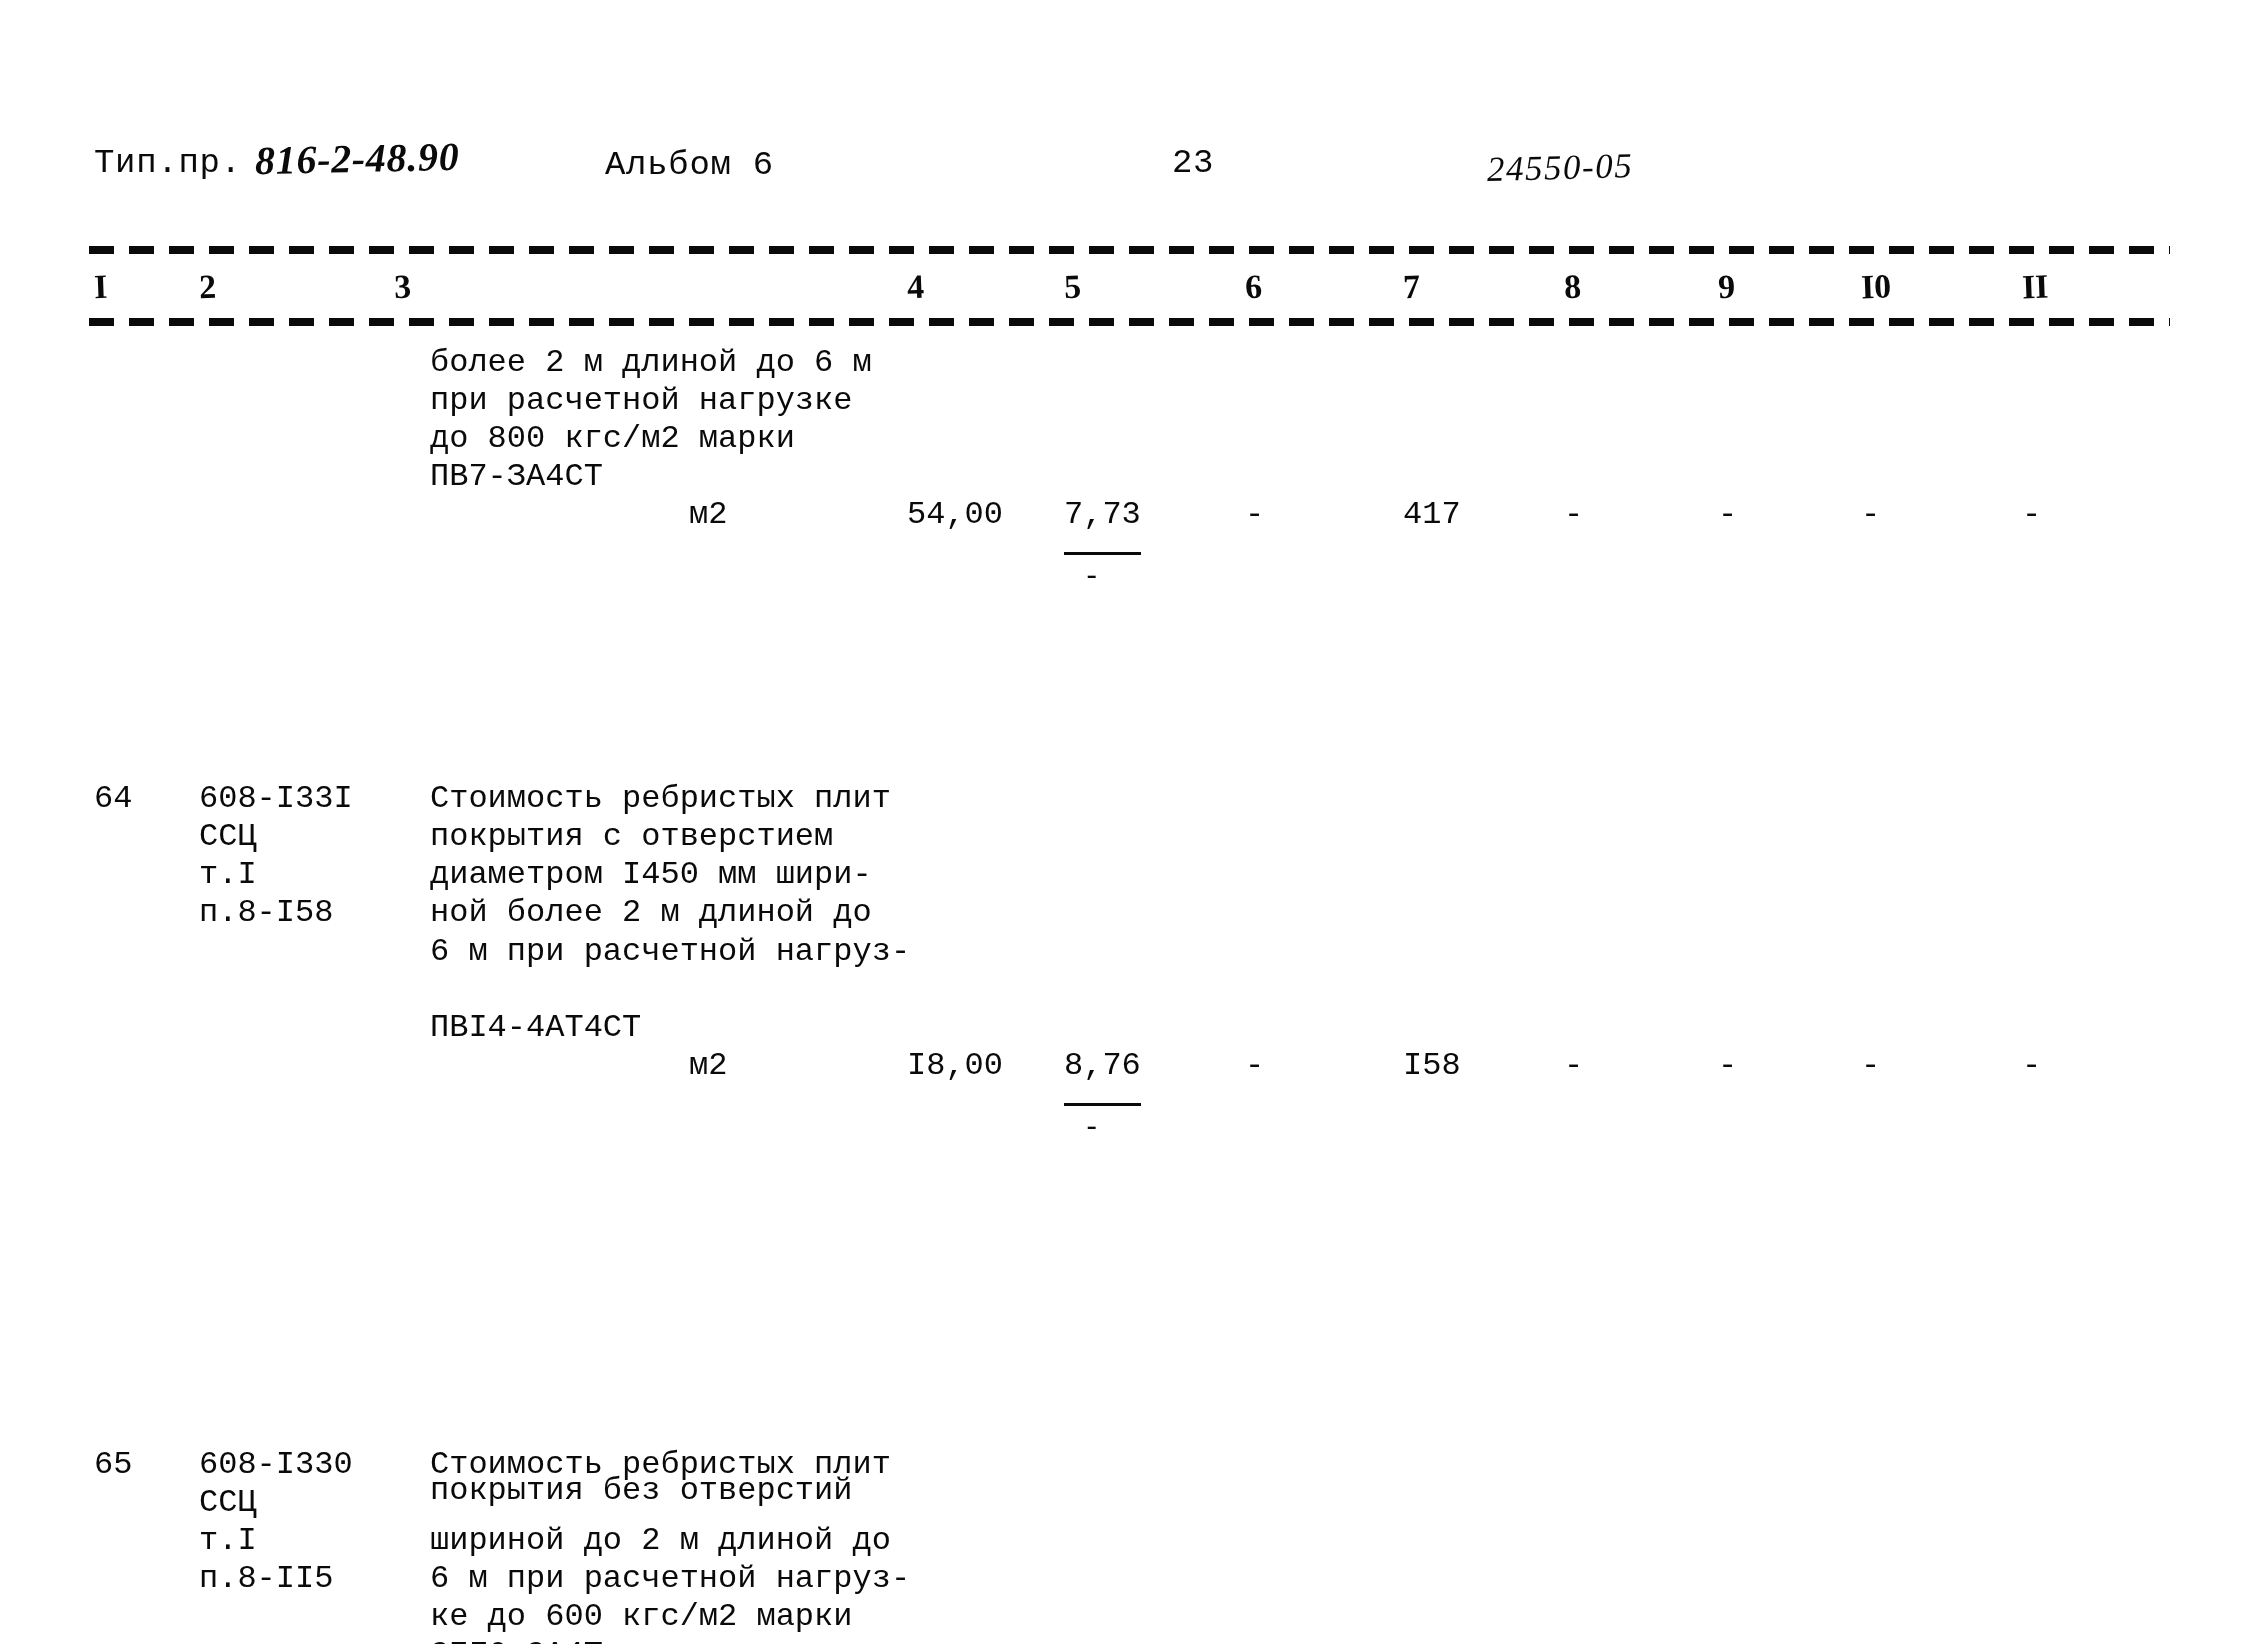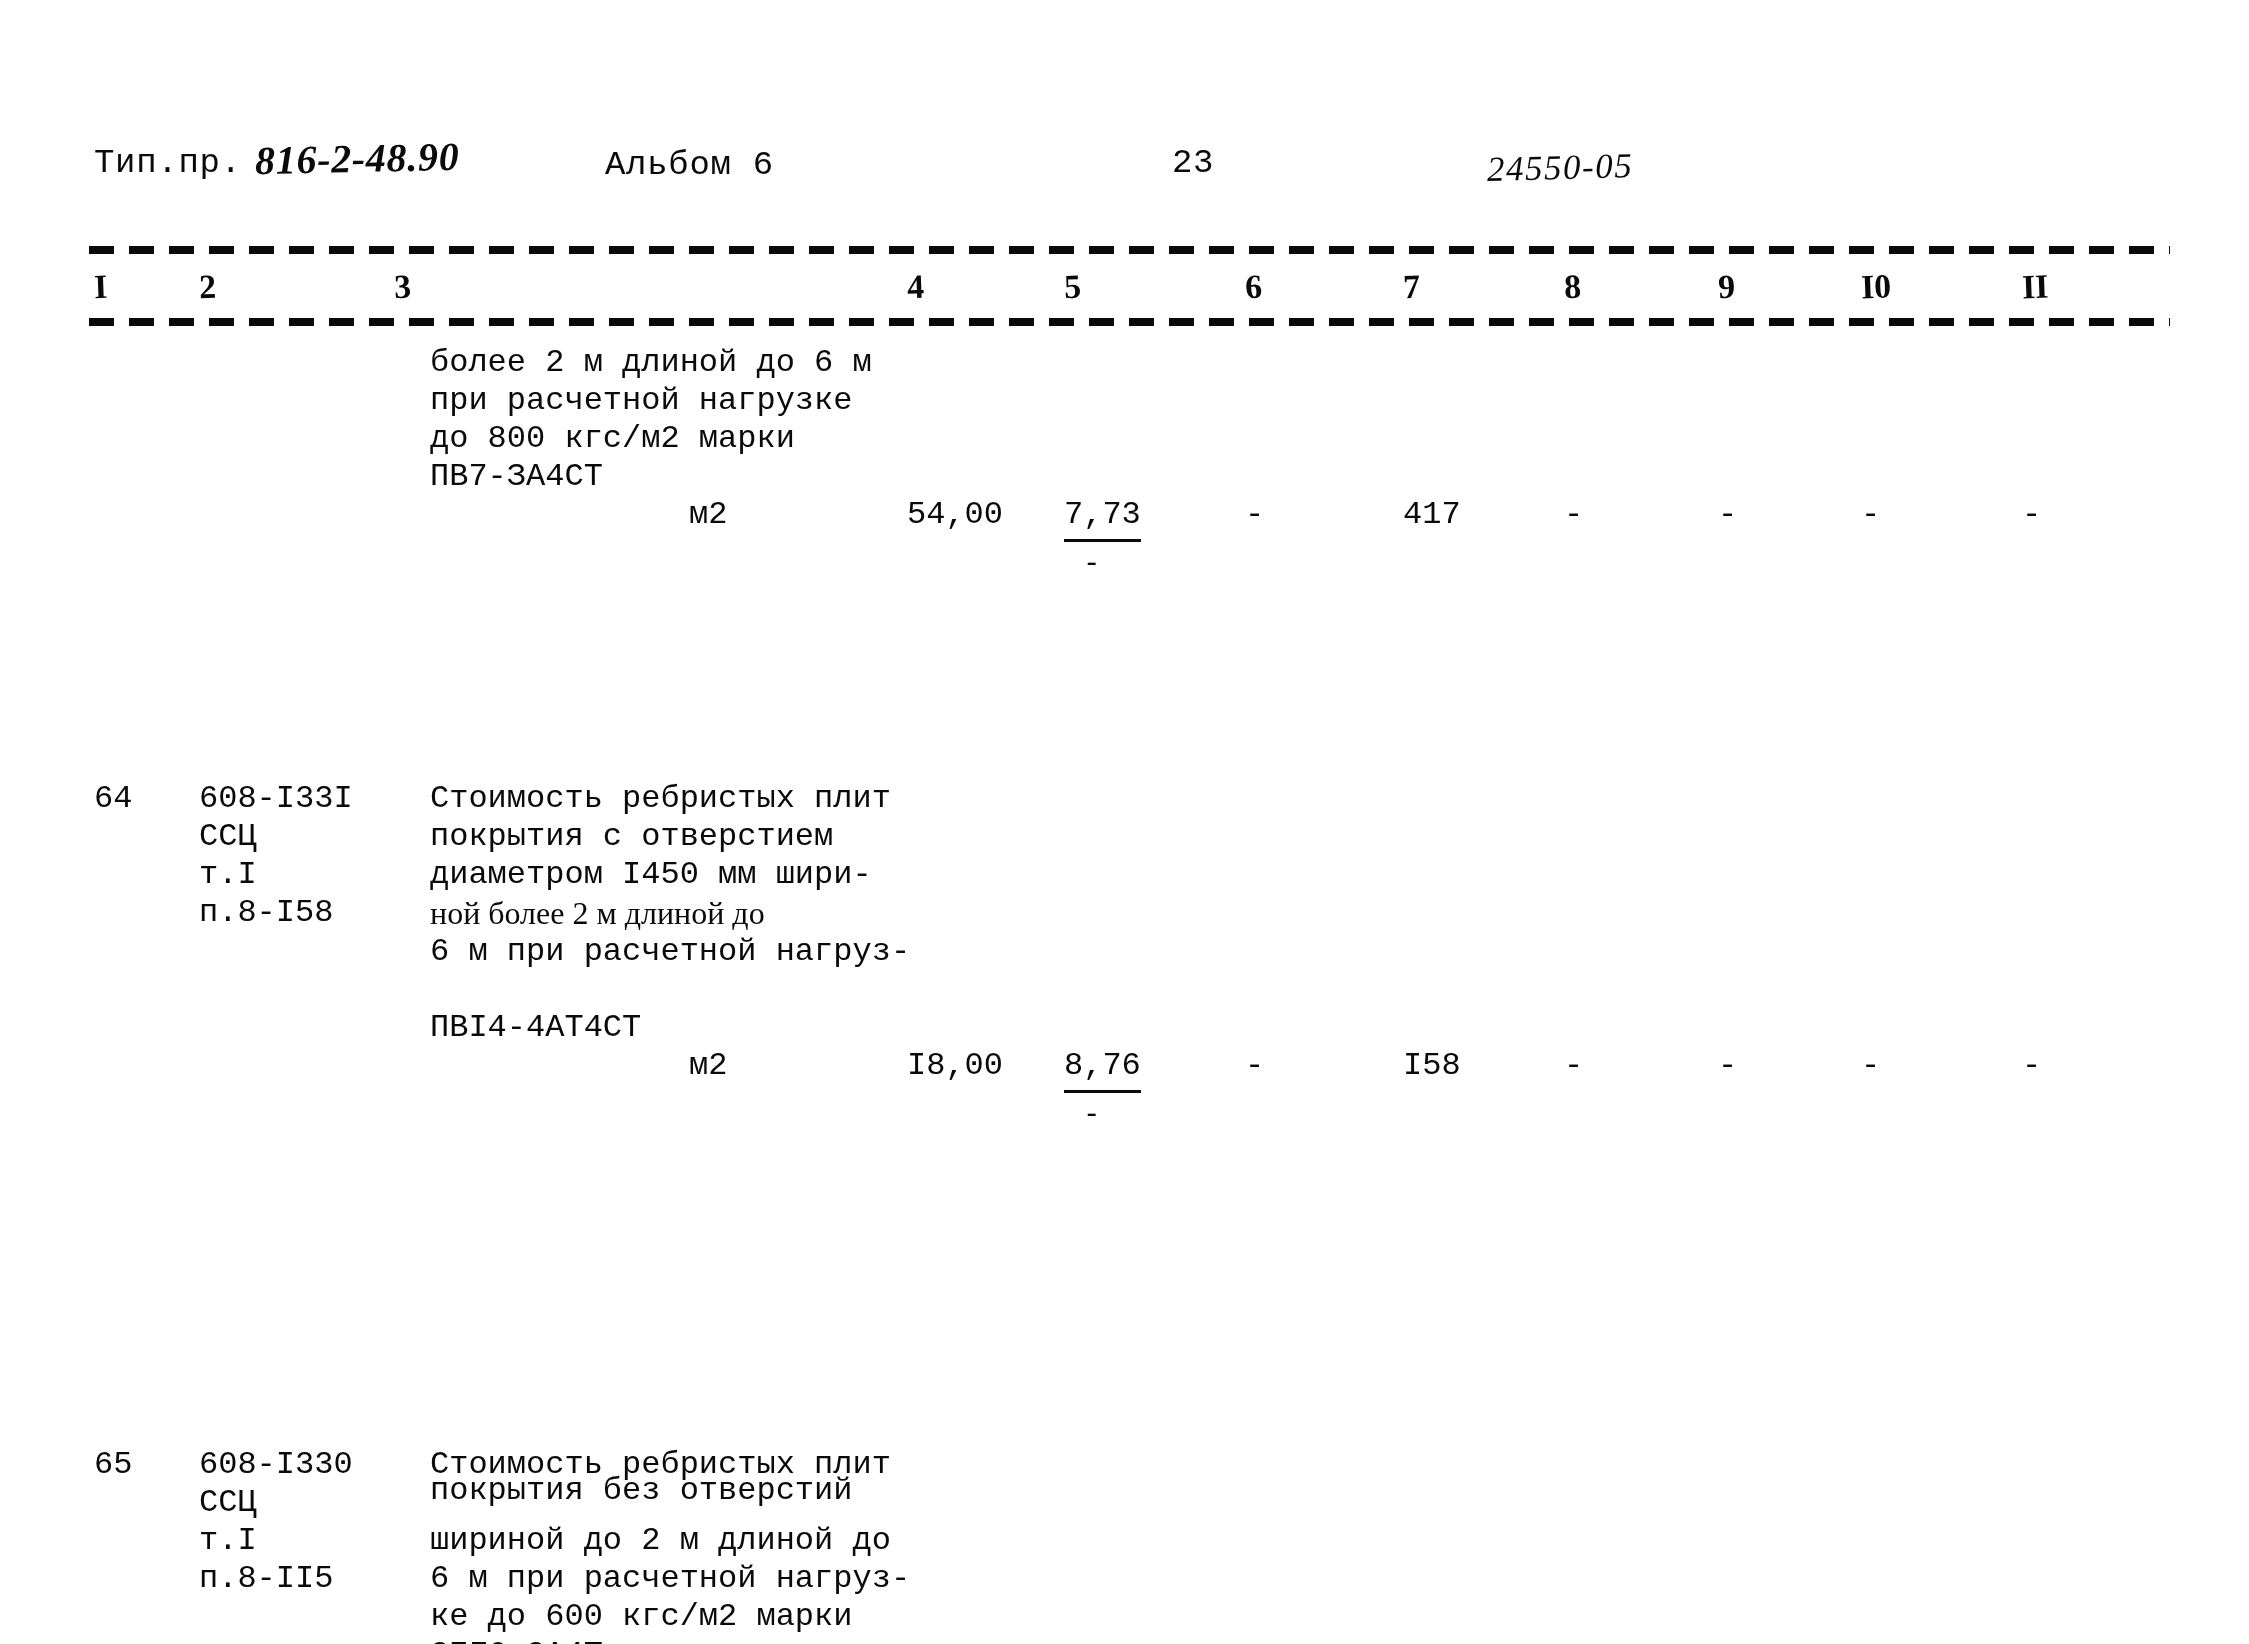--- a/index.html
+++ b/index.html
@@ -115,21 +115,21 @@
   .frac {
     position: absolute;
     white-space: pre;
     font-size: 32px;
     line-height: 38px;
     text-align: left;
   }
   .frac .num {
     display: block;
     border-bottom: 3.7px solid #0a0a0a;
-    padding-bottom: 5px;
+    padding-bottom: 18px;
   }
   .frac .den {
     display: block;
     margin-top: 4.4px;
     padding-left: 19px;
     font-size: 29px;
   }
 </style>
 </head>
 <body>
@@ -178,21 +178,21 @@
       </div>
       <div class="row" style="top: 0px; height: 305px;">
         <div class="cell c-num" style="top: 246px;">64</div>
         <div class="cell c-code" style="top: 246px;">608-I33I</div>
         <div class="cell c-code" style="top: 284px;">ССЦ</div>
         <div class="cell c-code" style="top: 322px;">т.I</div>
         <div class="cell c-code" style="top: 360px;">п.8-I58</div>
         <div class="cell c-desc" style="top: 246px;">Стоимость ребристых плит</div>
         <div class="cell c-desc" style="top: 284px;">покрытия с отверстием</div>
         <div class="cell c-desc" style="top: 322px;">диаметром I450 мм шири-</div>
-        <div class="cell c-desc" style="top: 360px; font-family: Liberation Serif, serif;">ной более 2 м длиной до</div>
+        <div class="cell c-desc" style="top: 360px;">ной более 2 м длиной до</div>
         <div class="cell c-desc" style="top: 399px;">6 м при расчетной нагруз-</div>
         <div class="cell c-desc" style="top: 475px;">ПВI4-4АТ4СТ</div>
         <div class="cell c-unit" style="top: 513px;">м2</div>
         <div class="cell c4" style="top: 513px;">I8,00</div>
         <div class="frac c5" style="top: 513px;"><span class="num">8,76</span><span class="den">-</span></div>
         <div class="cell c6" style="top: 513px;">-</div>
         <div class="cell c7" style="top: 513px;">I58</div>
         <div class="cell c8" style="top: 513px;">-</div>
         <div class="cell c9" style="top: 513px;">-</div>
         <div class="cell c10" style="top: 513px;">-</div>

